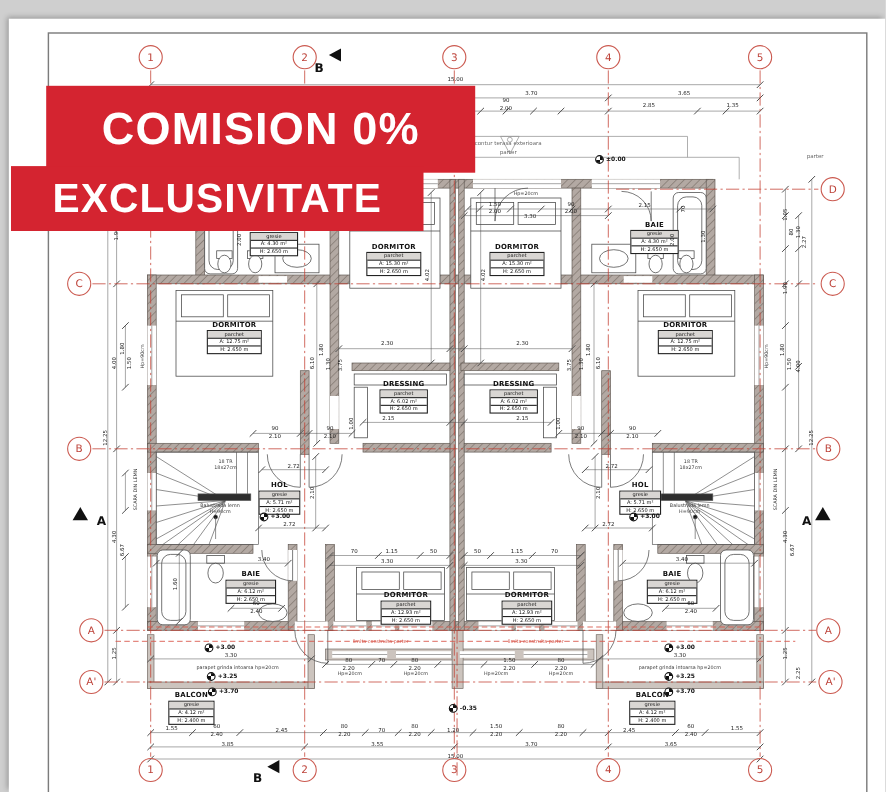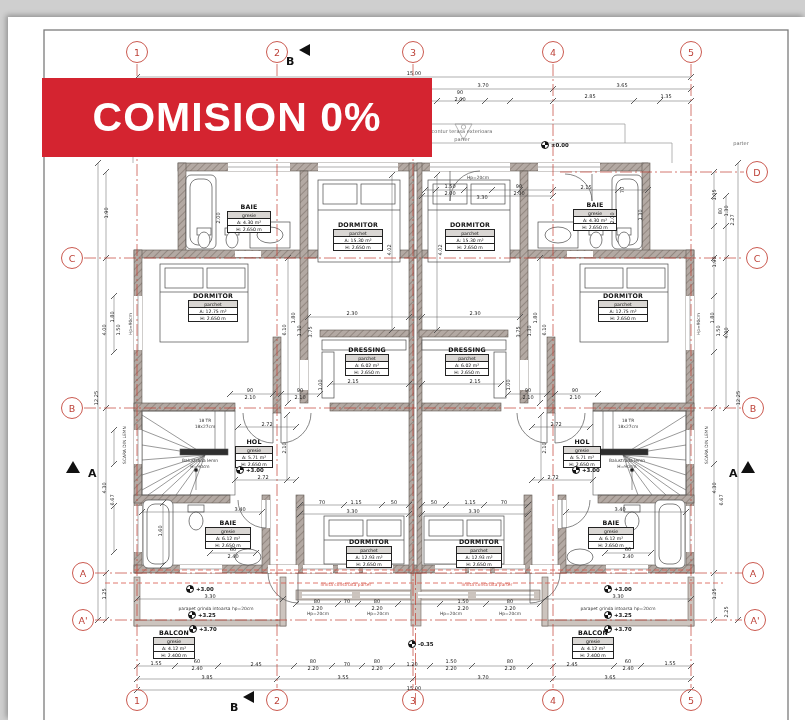--- a/index.html
+++ b/index.html
@@ -823,13 +823,16 @@
       <span class="dim rot" style="left: 738px; top: 398px;">12.25</span>
       <span class="dim rot" style="left: 714px; top: 488px;">4.30</span>
       <span class="dim rot" style="left: 721px; top: 500px;">6.67</span>
       <span class="dim rot" style="left: 714px; top: 594px;">1.25</span>
       <span class="dim rot" style="left: 726px; top: 612px;">2.25</span>
     </div>
 
   <div class="banner" id="banner1" style="background: rgb(212, 36, 48);">
     <span>COMISION 0%</span>
   </div>
+  <div class="banner" id="banner2" style="background: rgb(212, 36, 48);">
+    <span>EXCLUSIVITATE</span>
+  </div>
 </div>
 
 </body></html>

